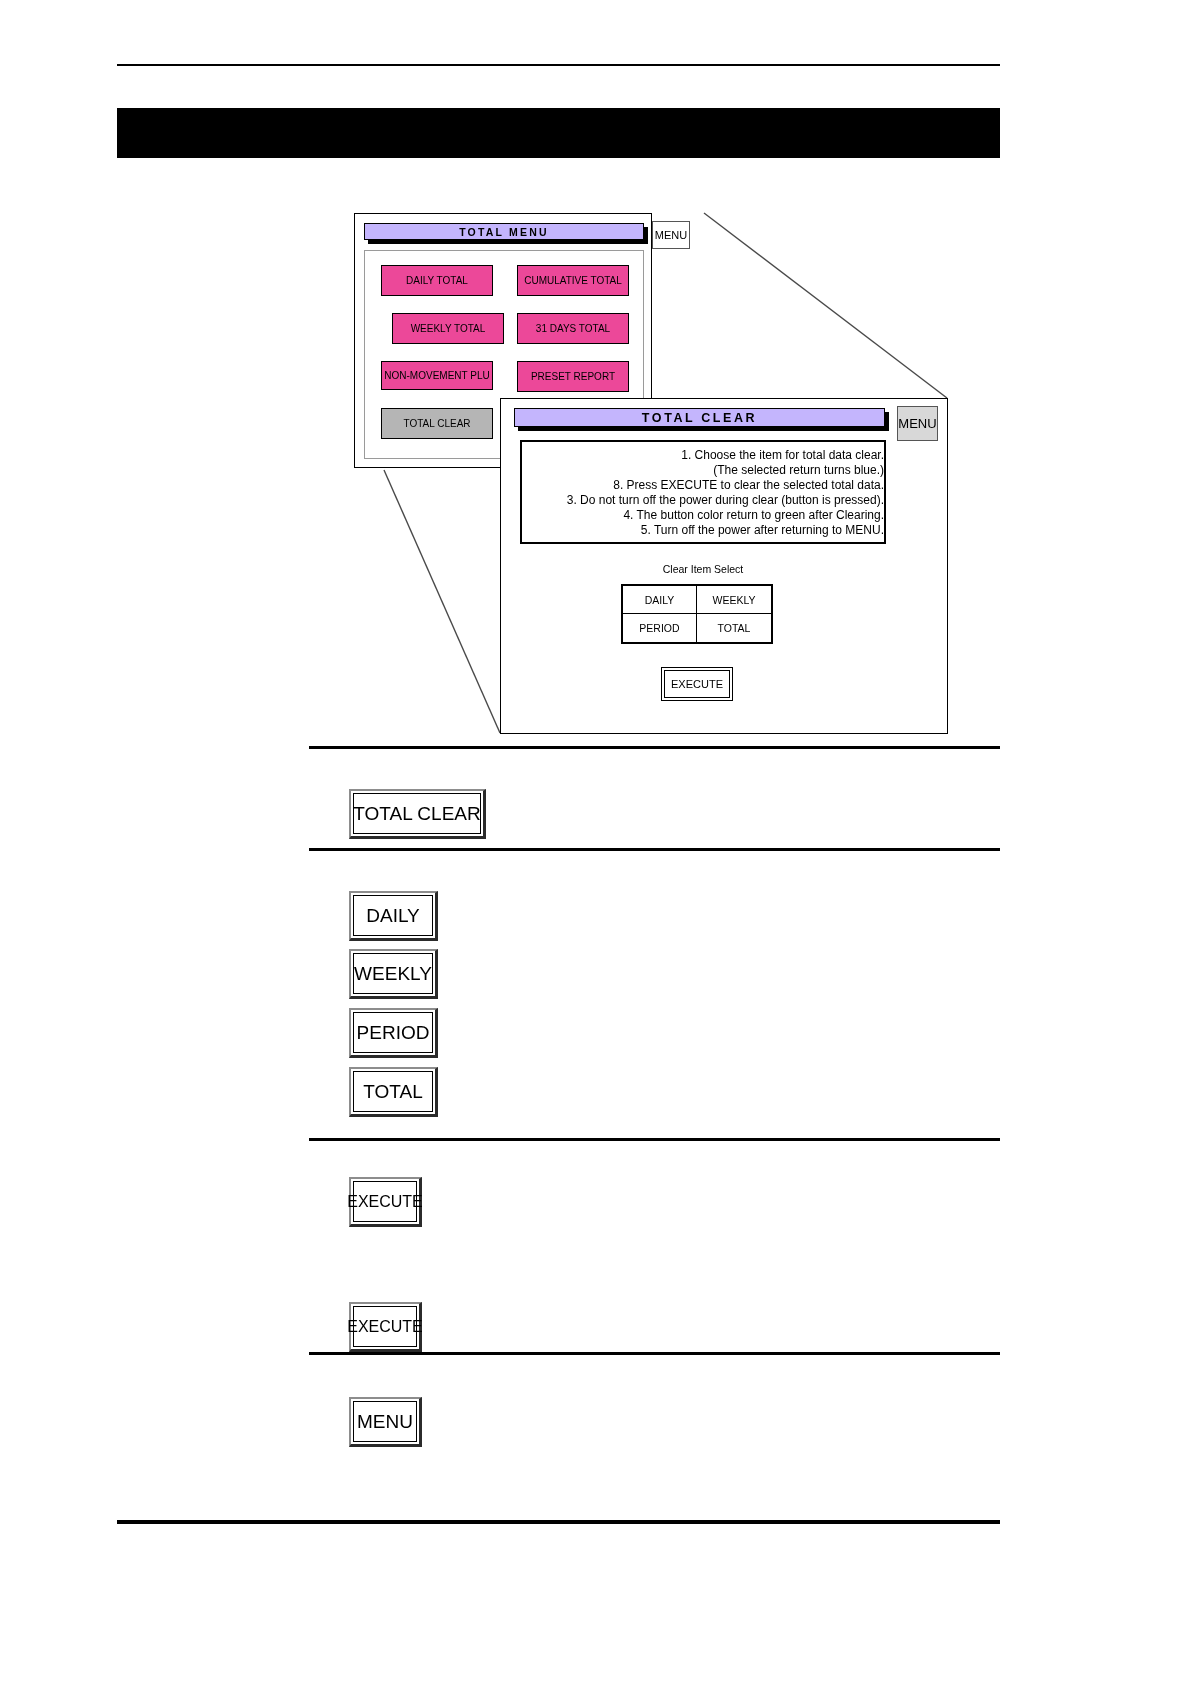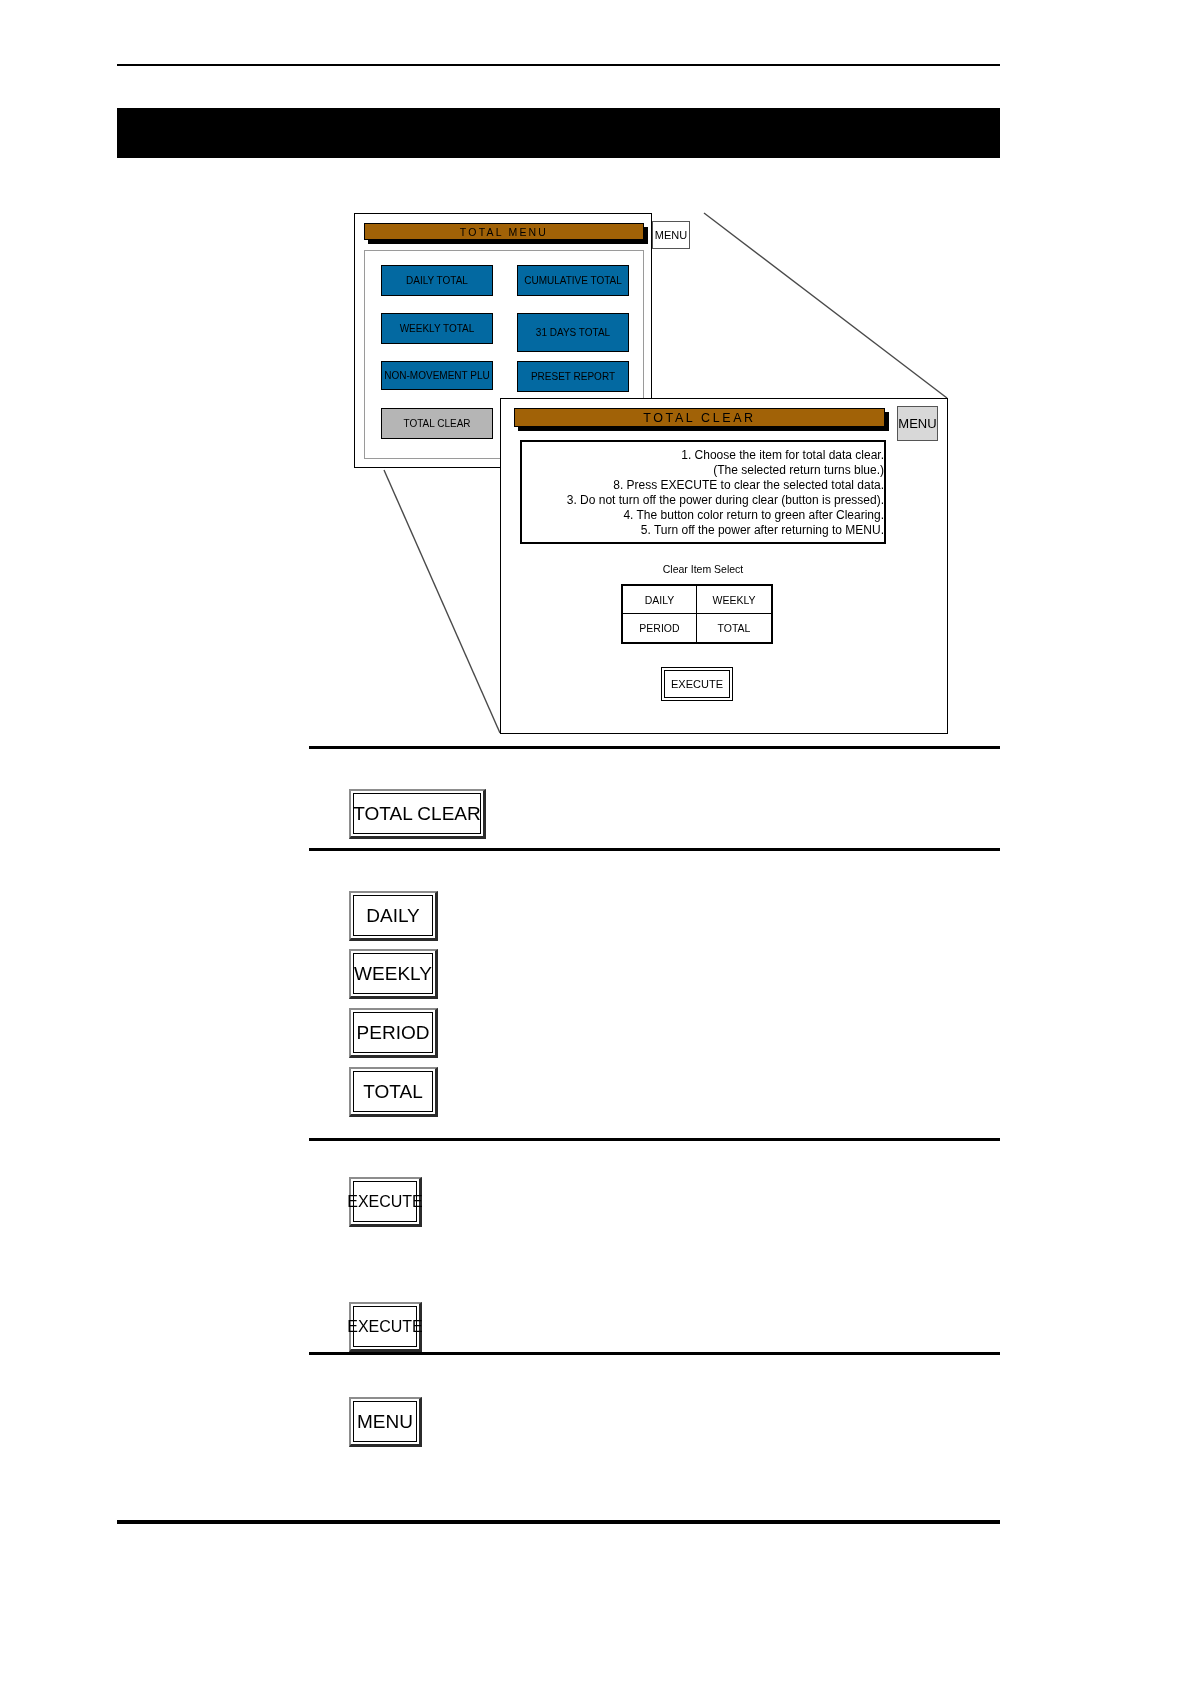--- a/index.html
+++ b/index.html
@@ -60,28 +60,28 @@
   }
   #total-menu-window {
     left: 354px;
     top: 213px;
     width: 298px;
     height: 255px;
   }
 
   .title-bar {
     position: absolute;
-    background: #a16207;
+    background: #c4b5fd;
     border: 1.5px solid #000;
     box-sizing: border-box;
     box-shadow: 4px 4px 0 0 #000;
     display: flex;
     align-items: center;
     justify-content: center;
-    font-weight: normal;
+    font-weight: bold;
     letter-spacing: 2.2px;
   }
   #total-menu-titlebar {
     left: 9px;
     top: 9px;
     width: 280px;
     height: 17px;
     font-size: 10.5px;
   }
 
@@ -93,21 +93,21 @@
   }
   #total-menu-inner {
     left: 9px;
     top: 36px;
     width: 280px;
     height: 209px;
   }
 
   .menu-btn {
     position: absolute;
-    background: #0369a1;
+    background: #ec4899;
     border: 1px solid #000;
     box-sizing: border-box;
     display: flex;
     align-items: center;
     justify-content: center;
     font-size: 10px;
     white-space: nowrap;
   }
   .menu-btn.selected { background: #b5b5b5; }
 
@@ -265,22 +265,22 @@
   <line x1="384" y1="470" x2="500" y2="733" stroke="#4a4a4a" stroke-width="1.4"></line>
 </svg>
 
 <div class="win" id="total-menu-window">
 
   <div class="title-bar" id="total-menu-titlebar">TOTAL MENU</div>
 
   <div class="win-inner" id="total-menu-inner">
     <div class="menu-btn" style="left:16px; top:14px; width:112px; height:31px;">DAILY TOTAL</div>
     <div class="menu-btn" style="left:152px; top:14px; width:112px; height:31px;text-align:right;">CUMULATIVE TOTAL</div>
-    <div class="menu-btn" style="left:16px; top:62px; width:112px; height:31px;">WEEKLY TOTAL</div>
-    <div class="menu-btn" style="left:152px; top:62px; width:112px; height:39px;text-align:right;">31 DAYS TOTAL</div>
+    <div class="menu-btn" style="left:27px; top:62px; width:112px; height:31px;">WEEKLY TOTAL</div>
+    <div class="menu-btn" style="left:152px; top:62px; width:112px; height:31px;text-align:right;">31 DAYS TOTAL</div>
     <div class="menu-btn" style="left:16px; top:110px; width:112px; height:29px;">NON-MOVEMENT PLU</div>
     <div class="menu-btn" style="left:152px; top:110px; width:112px; height:31px;">PRESET REPORT</div>
     <div class="menu-btn selected" style="left:16px; top:157px; width:112px; height:31px;">TOTAL CLEAR</div>
   </div>
 </div>
 
 <div class="menu-tab" id="total-menu-menu-tab">MENU</div>
 
 <div class="win" id="total-clear-window">
 

